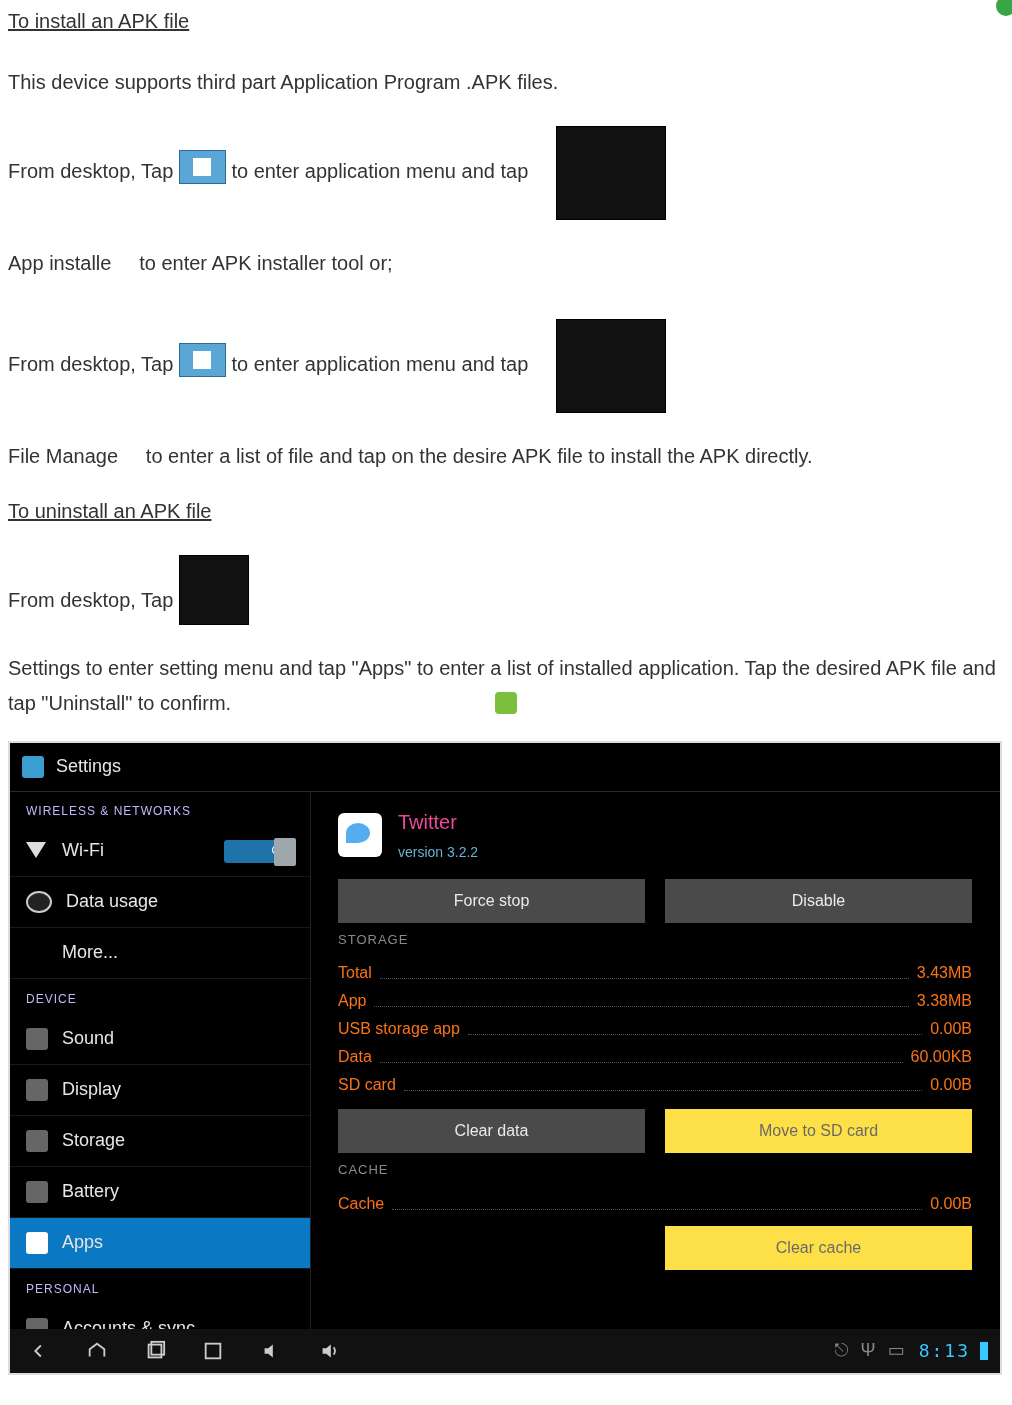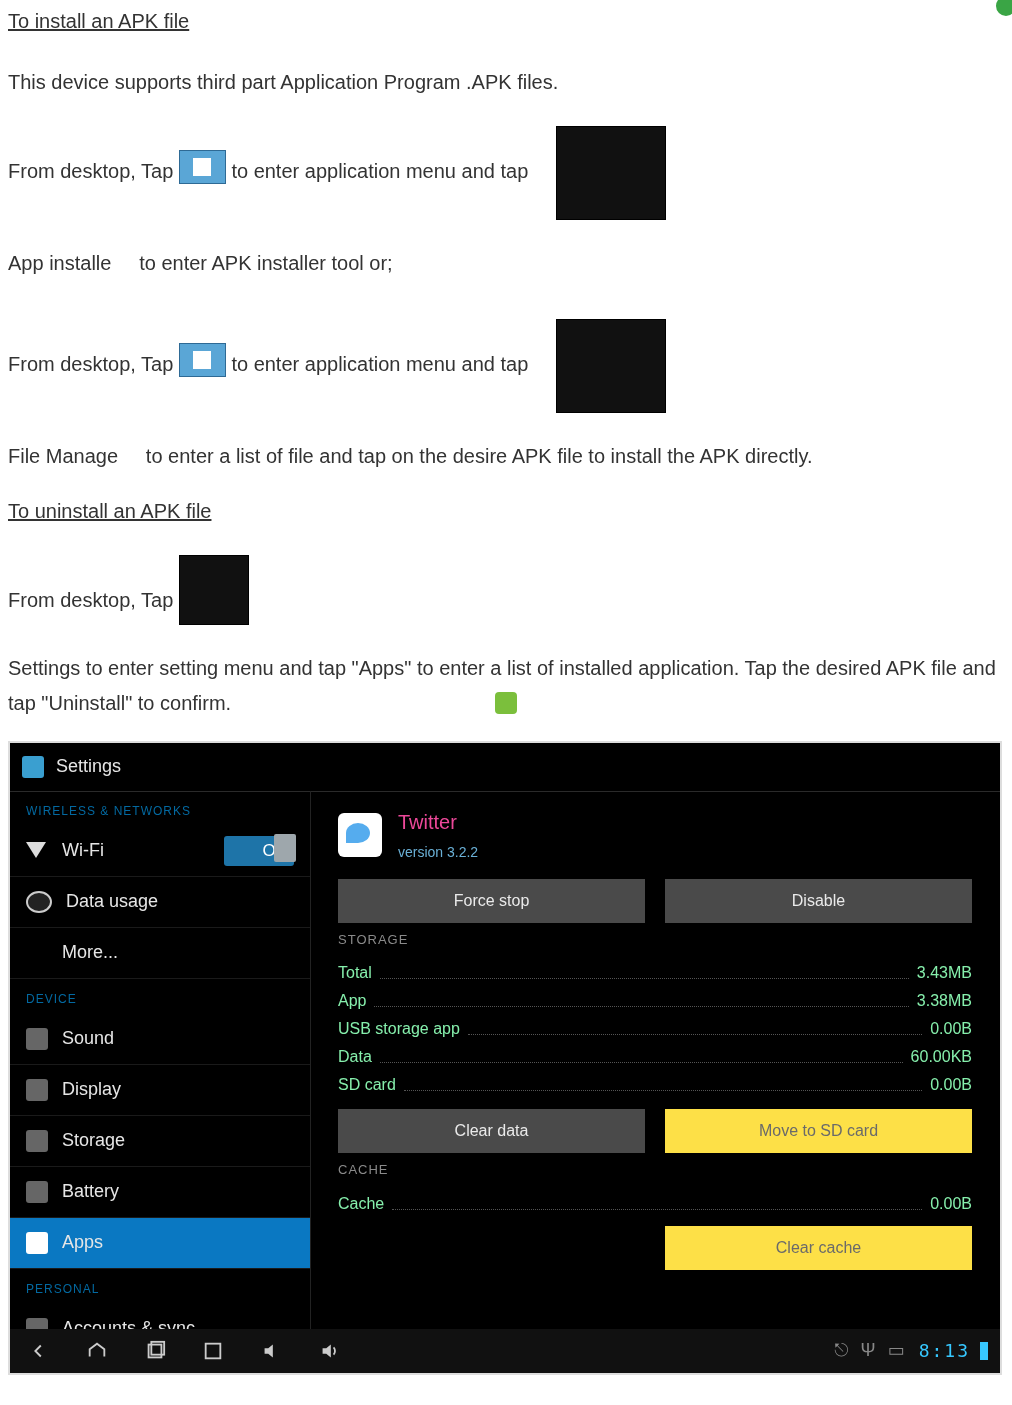--- a/index.html
+++ b/index.html
@@ -14,41 +14,41 @@
   .box-app-installer::after{content:"";position:absolute;right:-6px;top:-6px;width:20px;height:20px;border-radius:50%;background:#3aa545;border:2px solid #fff;}
   .box-file-manager{background:#f1d053;}
   .box-file-manager::after{content:"";position:absolute;left:50%;top:50%;width:22px;height:22px;margin:-11px 0 0 -11px;background:#7bbf3c;border-radius:4px;}
   .box-settings-small{display:inline-block;vertical-align:-18px;width:70px;height:70px;background:#111;border:1px solid #000;text-align:center;color:#ccc;font-size:12px;font-family:Helvetica,Arial,sans-serif;padding-top:6px;box-sizing:border-box;}
 
   
   .shot{width:990px;height:630px;background:#000;border:2px solid #ddd;margin-top:16px;position:relative;color:#e6e6e6;font-family:Helvetica,Arial,sans-serif;font-size:18px;}
   .shot .titlebar{position:absolute;left:0;top:0;right:0;height:48px;border-bottom:1px solid #2a2a2a;display:flex;align-items:center;padding-left:12px;}
   .shot .titlebar .gear{width:22px;height:22px;background:#3a9fd0;margin-right:12px;border-radius:3px;position:relative;}
   .shot .sidebar{position:absolute;left:0;top:48px;width:300px;bottom:44px;border-right:1px solid #222;overflow:hidden;}
-  .shot .shdr{color:#0369a1;font-size:12px;letter-spacing:1px;padding:10px 16px 4px 16px;}
+  .shot .shdr{color:#c4b5fd;font-size:12px;letter-spacing:1px;padding:10px 16px 4px 16px;}
   .shot .srow{display:flex;align-items:center;height:50px;padding:0 16px;border-bottom:1px solid #1a1a1a;gap:14px;}
   .shot .srow.sel{background:#0a78c2;justify-content:space-between;}
   .shot .sicon{width:22px;height:22px;background:#666;border-radius:3px;flex:0 0 22px;}
   .shot .sicon.wifi{background:none;}
   .shot .sicon.wifi::before{content:"";display:block;width:0;height:0;border-left:10px solid transparent;border-right:10px solid transparent;border-bottom:16px solid #ddd;transform:rotate(180deg) translateY(-2px);}
-  .shot .toggle{width:70px;height:30px;background:#1e74a8;border-radius:3px;color:#fff;font-size:17px;display:flex;align-items:center;justify-content:flex-end;padding-right:6px;box-sizing:border-box;position:relative;}
+  .shot .toggle{width:70px;height:23px;background:#1e74a8;border-radius:3px;color:#fff;font-size:11px;display:flex;align-items:center;justify-content:flex-end;padding-right:6px;box-sizing:border-box;position:relative;}
   .shot .toggle::before{content:"";position:absolute;right:-2px;top:-2px;width:22px;height:28px;background:#9ea7ac;border-radius:2px;}
   .shot .srow .lbl{flex:1;}
   .shot .main{position:absolute;left:300px;right:0;top:48px;bottom:44px;padding:14px 28px 0 28px;box-sizing:border-box;overflow:hidden;}
   .shot .app-head{display:flex;align-items:center;gap:16px;margin-bottom:14px;}
   .shot .app-head .tw{width:44px;height:44px;background:#fff;border-radius:6px;position:relative;}
   .shot .app-head .tw::after{content:"";position:absolute;left:8px;top:10px;width:24px;height:20px;background:#55acee;border-radius:50% 50% 50% 0;}
   .shot .app-head .title{color:#ec4899;font-size:20px;}
   .shot .app-head .ver{color:#6ab0d6;font-size:14px;}
   .shot .btn{height:44px;background:#4a4a4a;color:#eaeaea;display:flex;align-items:center;justify-content:center;font-size:16px;}
   .shot .btn.dis{color:#6a6a6a;background:#fde047;}
   .shot .btnrow{display:flex;gap:20px;}
   .shot .btnrow .btn{flex:1;}
   .shot .sect{color:#8a8a8a;font-size:13px;letter-spacing:1px;margin:6px 0 8px 0;}
-  .shot .kv{display:flex;align-items:center;font-size:16px;color:#86efac;height:28px;}
+  .shot .kv{display:flex;align-items:center;font-size:16px;color:#f97316;height:28px;}
   .shot .kv .k{white-space:nowrap;}
   .shot .kv .dots{flex:1;border-bottom:1px dotted #555;margin:0 8px;height:10px;}
   .shot .kv .v{white-space:nowrap;}
   .shot .navbar{position:absolute;left:0;right:0;bottom:0;height:44px;background:#111;display:flex;align-items:center;}
   .shot .navbar .nbtn{width:58px;height:44px;display:flex;align-items:center;justify-content:center;color:#ccc;}
   .shot .navbar .spacer{flex:1;}
   .shot .navbar .clock{color:#37c8ff;font-family:monospace;letter-spacing:2px;margin-right:10px;font-size:18px;}
   .shot .navbar .tray{display:flex;gap:12px;align-items:center;margin-right:14px;color:#888;}
   .nbtn svg{width:22px;height:22px;fill:none;stroke:#ccc;stroke-width:2;}
 </style>

